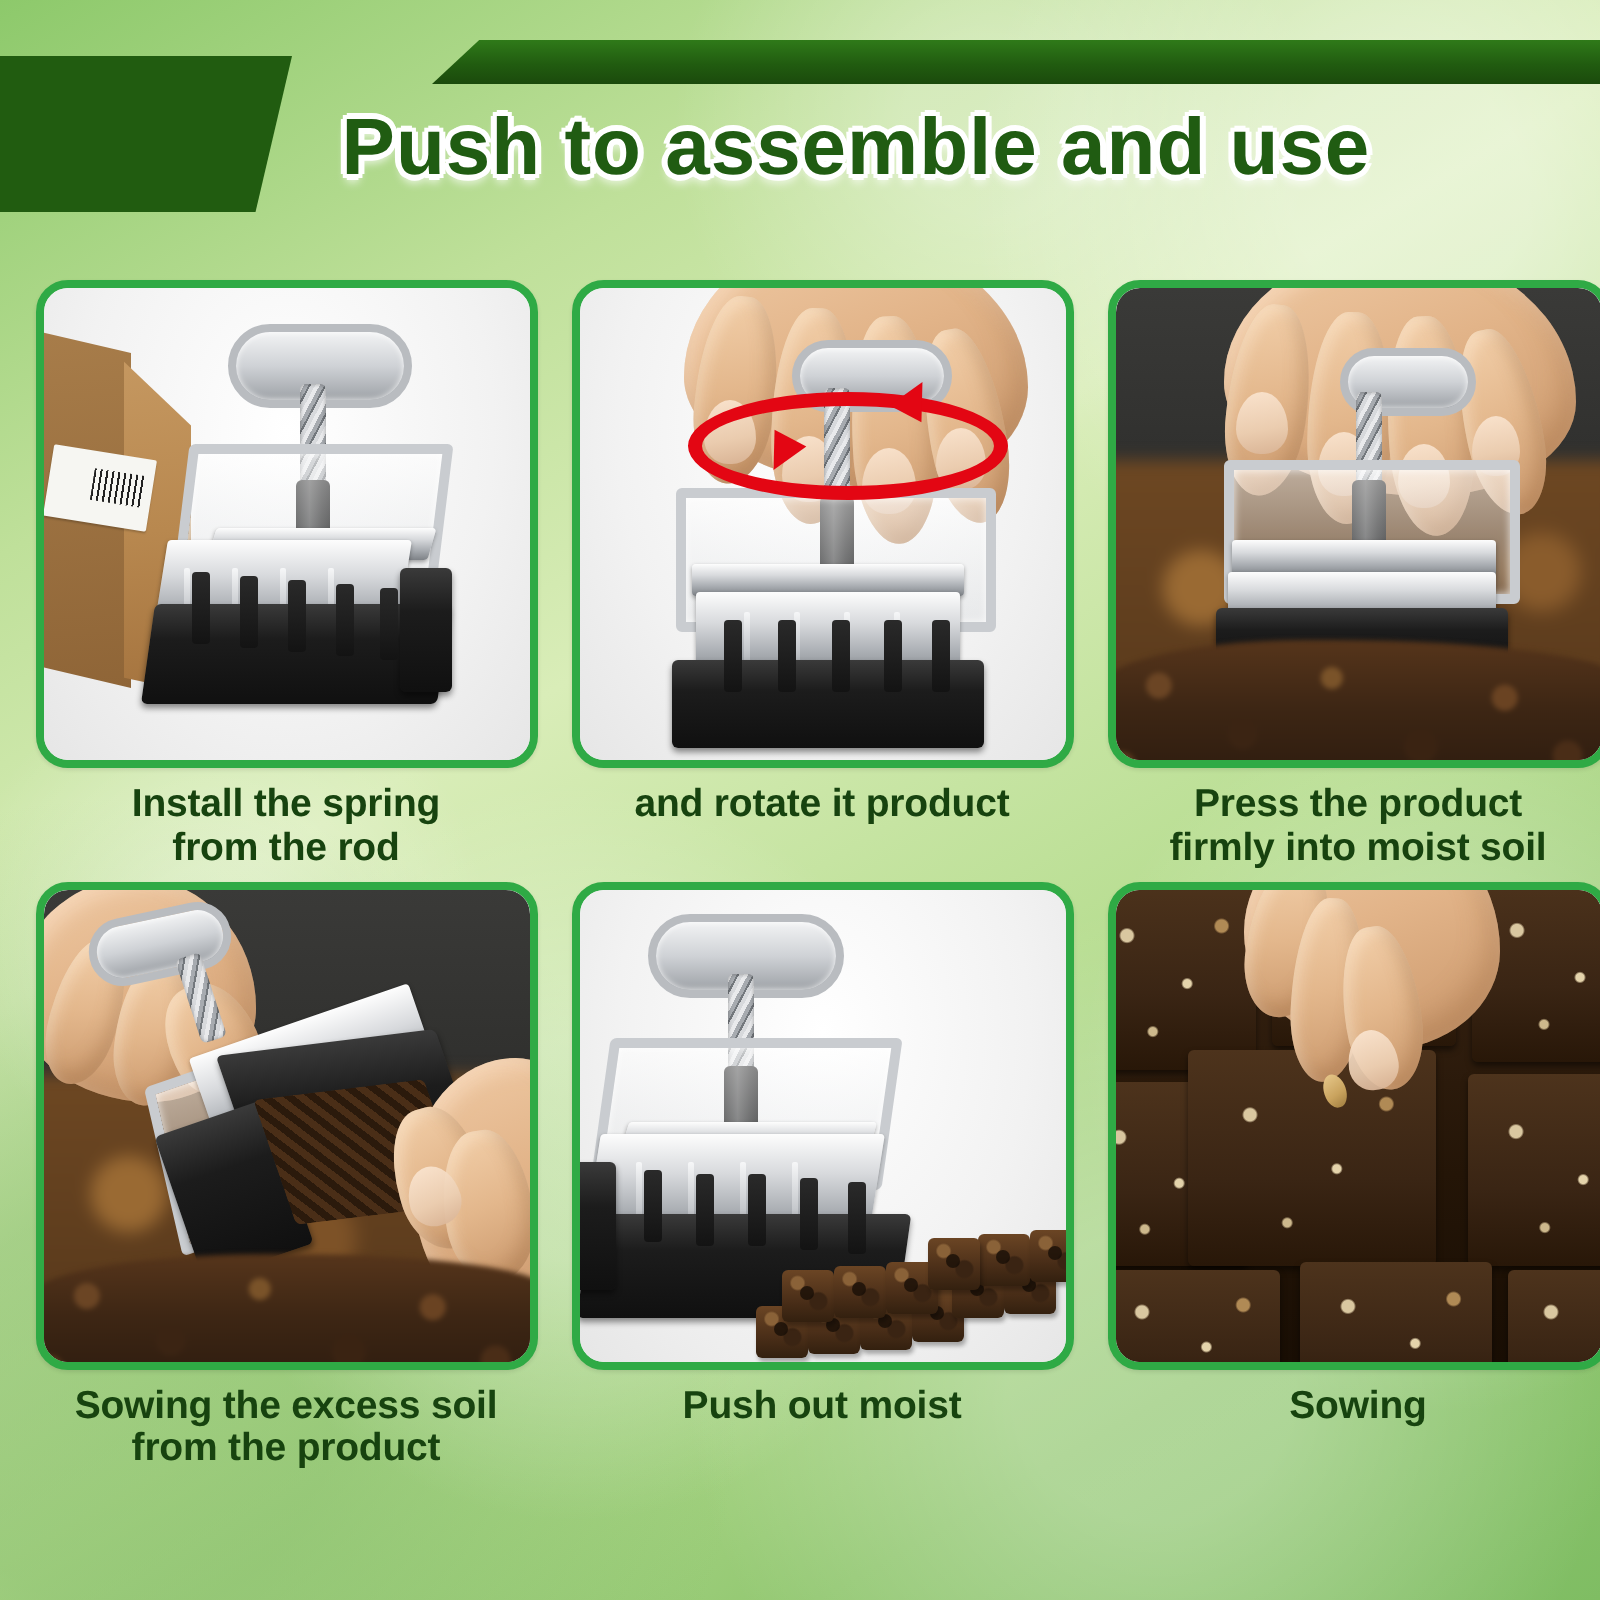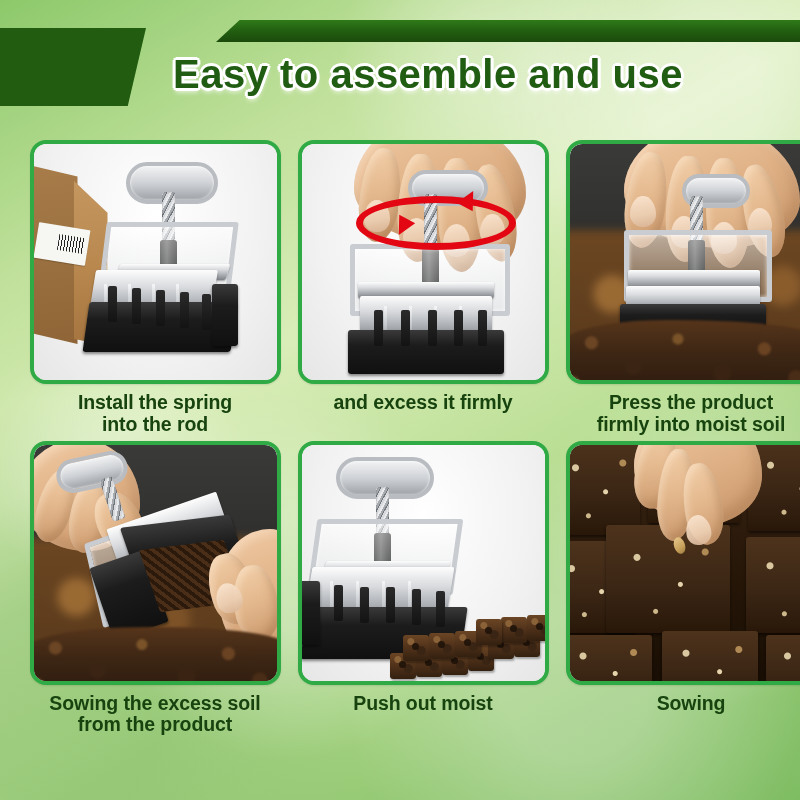--- a/index.html
+++ b/index.html
@@ -41,21 +41,21 @@
     color:#205c12;
     text-shadow:
       -2px -2px 0 #fff, 2px -2px 0 #fff, -2px 2px 0 #fff, 2px 2px 0 #fff,
       -3px 0 0 #fff, 3px 0 0 #fff, 0 -3px 0 #fff, 0 3px 0 #fff,
       0 4px 5px rgba(255,255,255,.85);
     white-space:nowrap;
   }
 
   
   .grid{
-    position:absolute;left:26px;top:140px;width:774px;
+    position:absolute;left:14px;top:140px;width:774px;
     display:grid;grid-template-columns:repeat(3,1fr);
     column-gap:10px;row-gap:0;
   }
   .cell{display:flex;flex-direction:column;align-items:center;}
   .row2{margin-top:5px;}
 
   .panel{
     position:relative;width:251px;height:244px;box-sizing:border-box;
     border:4px solid #2faa45;border-radius:16px;
     background:#f4f4f4;overflow:hidden;
@@ -211,21 +211,21 @@
     box-shadow:0 2px 3px rgba(0,0,0,.5);
   }
 </style>
 </head>
 <body>
 
 <div class="stage">
 
   <div class="hdr-slab"></div>
   <div class="hdr-bar"></div>
-  <div class="hdr-title">Easy to assemble and use</div>
+  <div class="hdr-title">Push to assemble and use</div>
 
   <div class="grid">
 
     <div class="cell">
       <div class="panel">
         <div class="panel-inner">
           <div class="bg-white"></div>
 
           <div class="carton-side" style="left:-18px;top:18px;width:62px;height:182px;
                       clip-path:polygon(0 0,100% 8%,100% 100%,0 92%);"></div>
@@ -253,21 +253,21 @@
 
           <div class="tine" style="left:74px;top:142px;height:36px;"></div>
           <div class="tine" style="left:98px;top:144px;height:36px;"></div>
           <div class="tine" style="left:122px;top:146px;height:36px;"></div>
           <div class="tine" style="left:146px;top:148px;height:36px;"></div>
           <div class="tine" style="left:168px;top:150px;height:36px;"></div>
         </div>
       </div>
       <div class="caption">
         <div>Install the spring</div>
-        <div>into the rod</div>
+        <div>from the rod</div>
       </div>
     </div>
 
     <div class="cell">
       <div class="panel">
         <div class="panel-inner">
           <div class="bg-white"></div>
 
           <div class="hand" style="left:52px;top:-26px;width:172px;height:126px;border-radius:46% 54% 40% 60%/56% 60% 40% 44%;"></div>
           <div class="finger" style="left:58px;top:4px;width:40px;height:94px;transform:rotate(6deg);"></div>
@@ -296,21 +296,21 @@
           <div class="tine" style="left:126px;top:166px;height:36px;"></div>
           <div class="tine" style="left:152px;top:166px;height:36px;"></div>
           <div class="tine" style="left:176px;top:166px;height:36px;"></div>
 
           <div class="rot-ellipse" style="left:54px;top:52px;width:146px;height:40px;"></div>
           <div class="arrowhead" style="left:158px;top:46px;border-left:9px solid transparent;border-right:9px solid transparent;border-bottom:18px solid #e30613;transform:rotate(28deg);"></div>
           <div class="arrowhead" style="left:92px;top:74px;border-left:9px solid transparent;border-right:9px solid transparent;border-top:18px solid #e30613;transform:rotate(28deg);"></div>
         </div>
       </div>
       <div class="caption">
-        <div>and excess it firmly</div>
+        <div>and rotate it product</div>
       </div>
     </div>
 
     <div class="cell">
       <div class="panel">
         <div class="panel-inner">
           <div class="bg-darkstudio"></div>
           <div class="soil-back" style="top:86px;height:160px;"></div>
 
           <div class="hand" style="left:54px;top:-20px;width:176px;height:124px;border-radius:48% 52% 42% 58%/54% 62% 38% 46%;"></div>

